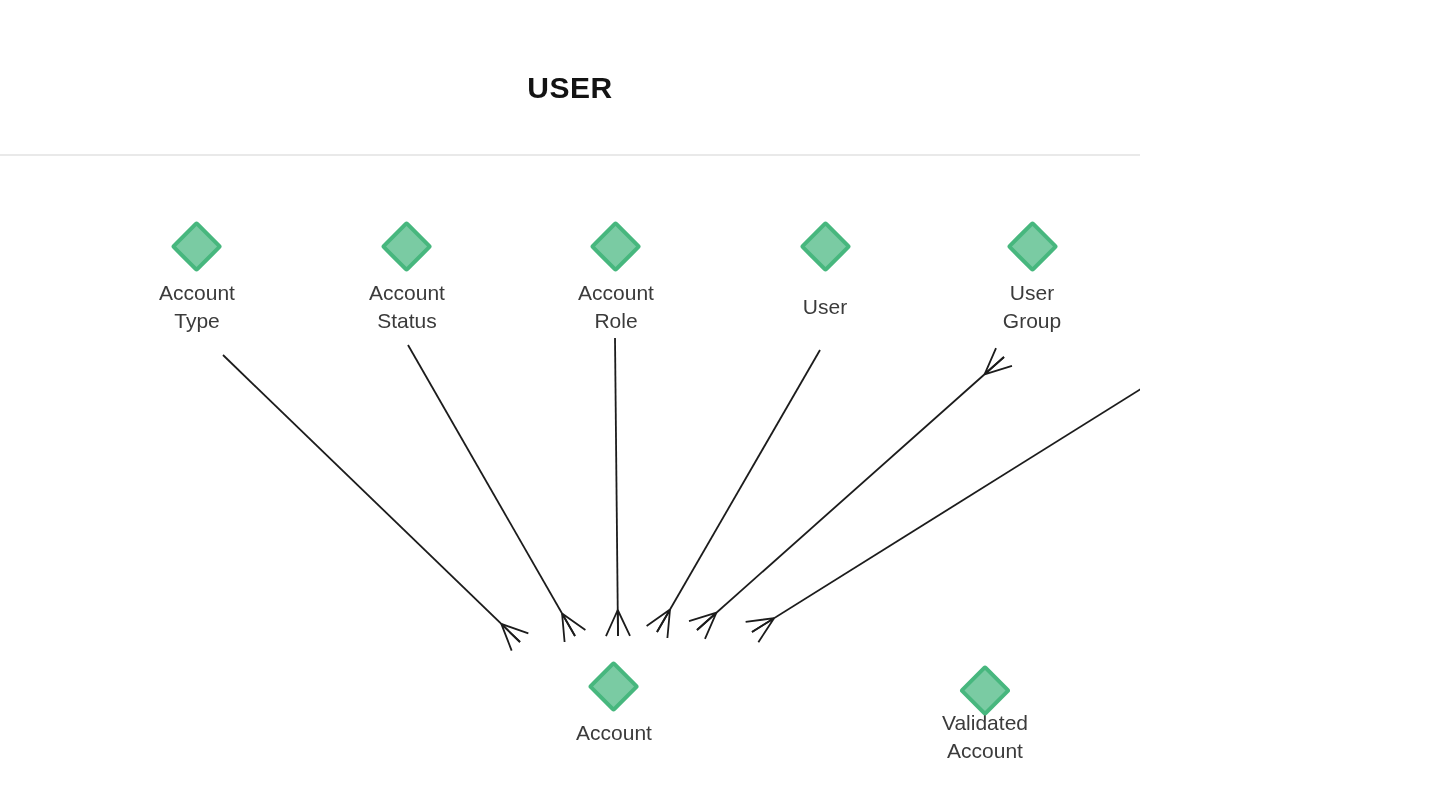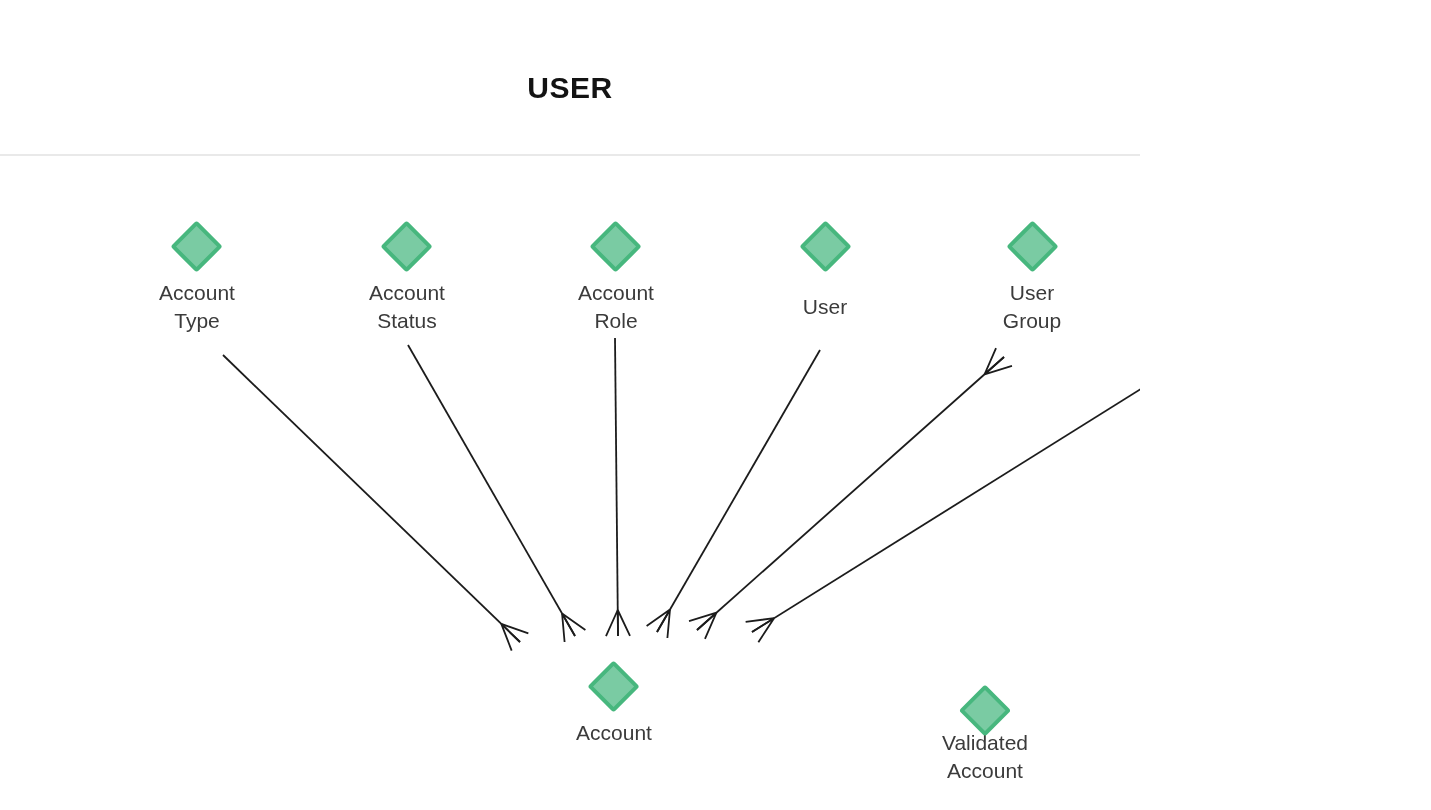--- a/index.html
+++ b/index.html
@@ -139,20 +139,20 @@
   </div>
 
 
   <div class="node row-bottom" style="left:614px; top:660px;">
     <div class="diamond-wrap">
         <div class="diamond"></div>
       </div>
     <div class="node-label">Account</div>
   </div>
 
-  <div class="node row-bottom" style="left:985px; top:684px;">
+  <div class="node row-bottom" style="left:985px; top:664px;">
     <div class="diamond-wrap">
         <div class="diamond"></div>
       </div>
     <div class="node-label">Validated Account</div>
   </div>
 
 </div>
 
 </body></html>

